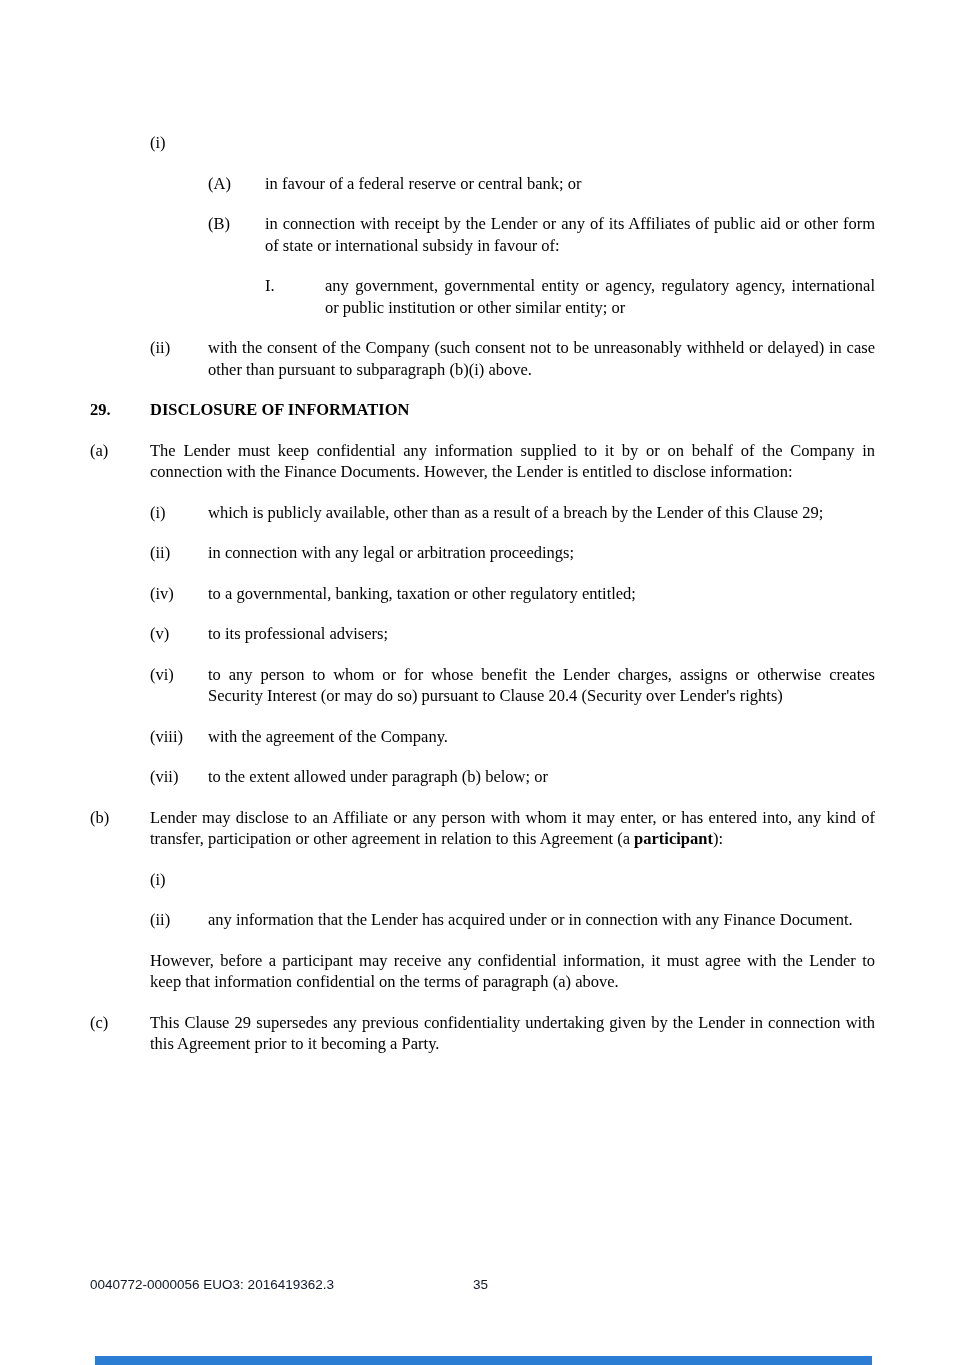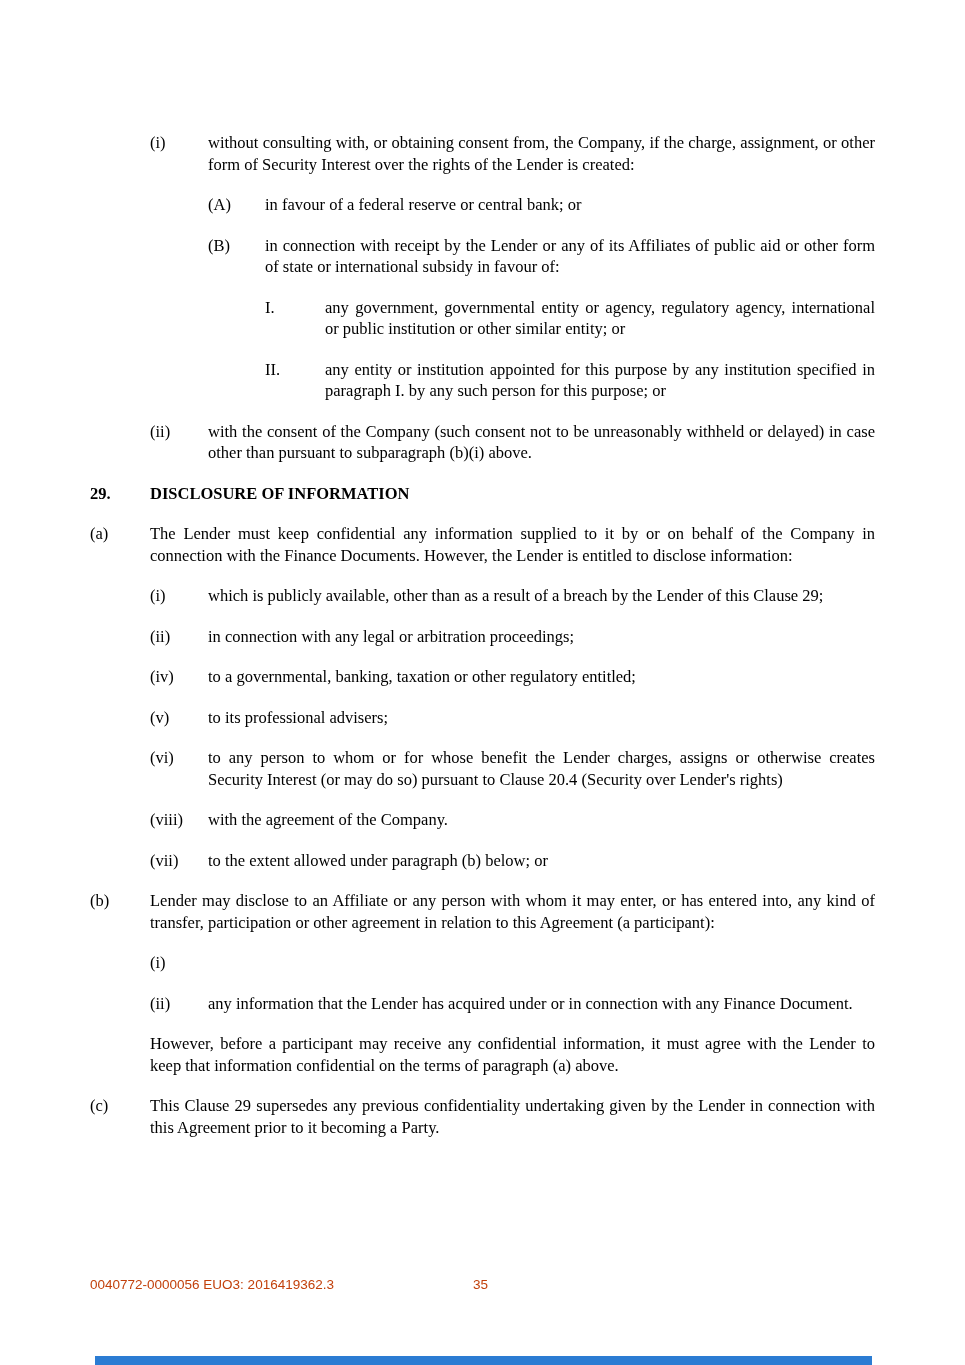--- a/index.html
+++ b/index.html
@@ -46,30 +46,30 @@
   .level-3 { padding-left: 175px; }
   .level-3 .label { width: 60px; }
 
   .heading .label,
   .heading .text {
     font-weight: bold;
   }
   .heading .text {
     text-align: left;
   }
-  .para b { font-weight: normal; }
+  .para b { font-weight: bold; }
 
   #footer {
     position: absolute;
     left: 90px;
     top: 1277px;
     width: 785px;
     font-family: "Liberation Sans", sans-serif;
     font-size: 13.5px;
-    color: #c2410c;
+    color: #0f172a;
   }
   #footer .page-num {
     position: absolute;
     left: 383px;
     top: 0;
   }
   #accent-bar {
     position: absolute;
     left: 95px;
     bottom: 0;
@@ -77,37 +77,32 @@
     height: 9px;
   }
 </style>
 </head>
 <body>
 
 <div id="page">
   <div id="doc-body">
       <div class="para level-1">
     <span class="label">(i)</span>
-    <span class="text">without consulting with, or obtaining consent from, the Company, if the charge, assignment, or other form of Security Interest over the rights of the Lender is created:</span>
   </div>
       <div class="para level-2">
     <span class="label">(A)</span>
     <span class="text">in favour of a federal reserve or central bank; or</span>
   </div>
       <div class="para level-2">
     <span class="label">(B)</span>
     <span class="text">in connection with receipt by the Lender or any of its Affiliates of public aid or other form of state or international subsidy in favour of:</span>
   </div>
       <div class="para level-3">
     <span class="label">I.</span>
     <span class="text">any government, governmental entity or agency, regulatory agency, international or public institution or other similar entity; or</span>
-  </div>
-      <div class="para level-3">
-    <span class="label">II.</span>
-    <span class="text">any entity or institution appointed for this purpose by any institution specified in paragraph I. by any such person for this purpose; or</span>
   </div>
       <div class="para level-1">
     <span class="label">(ii)</span>
     <span class="text">with the consent of the Company (such consent not to be unreasonably withheld or delayed) in case other than pursuant to subparagraph (b)(i) above.</span>
   </div>
       <div class="para level-0 heading">
     <span class="label">29.</span>
     <span class="text">DISCLOSURE OF INFORMATION</span>
   </div>
       <div class="para level-0">

